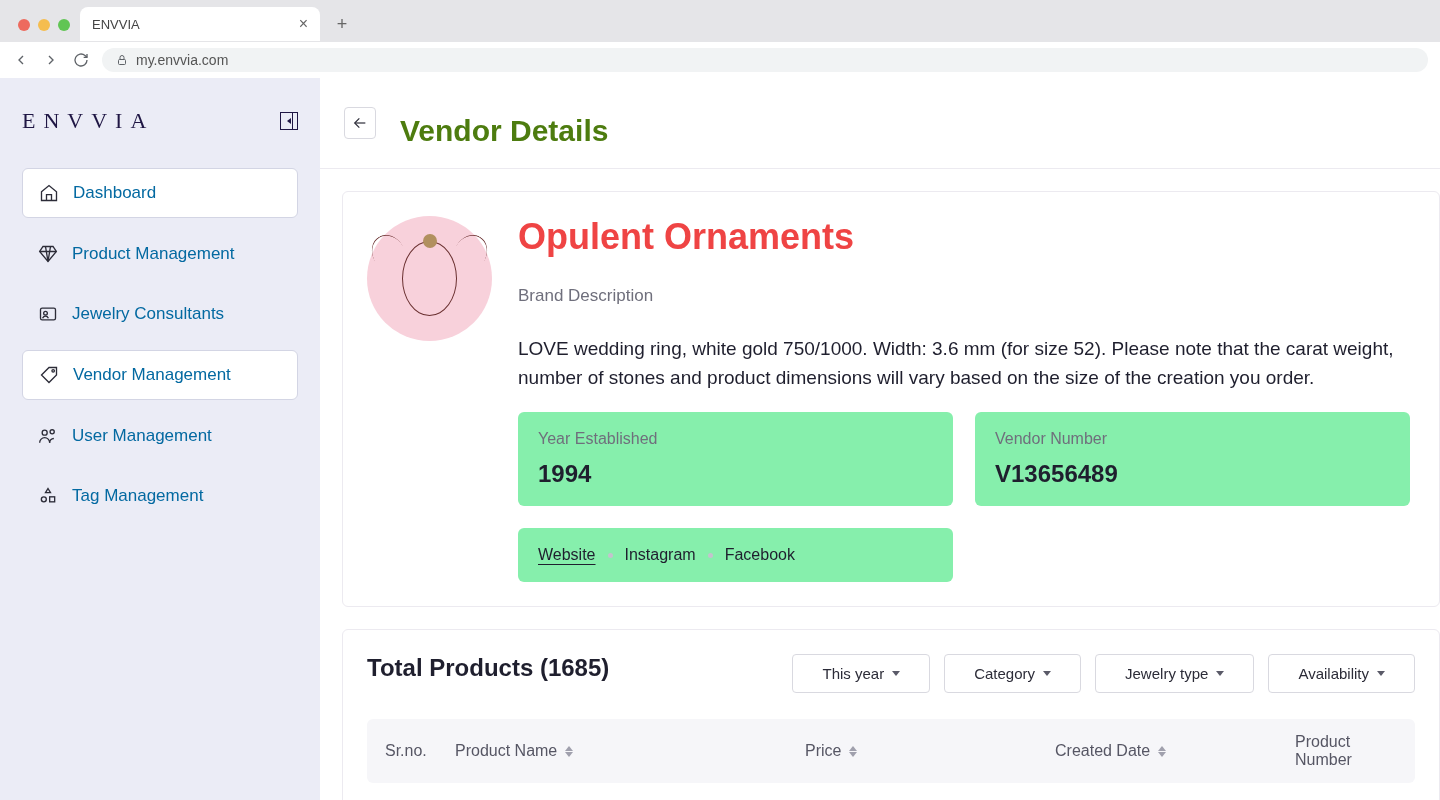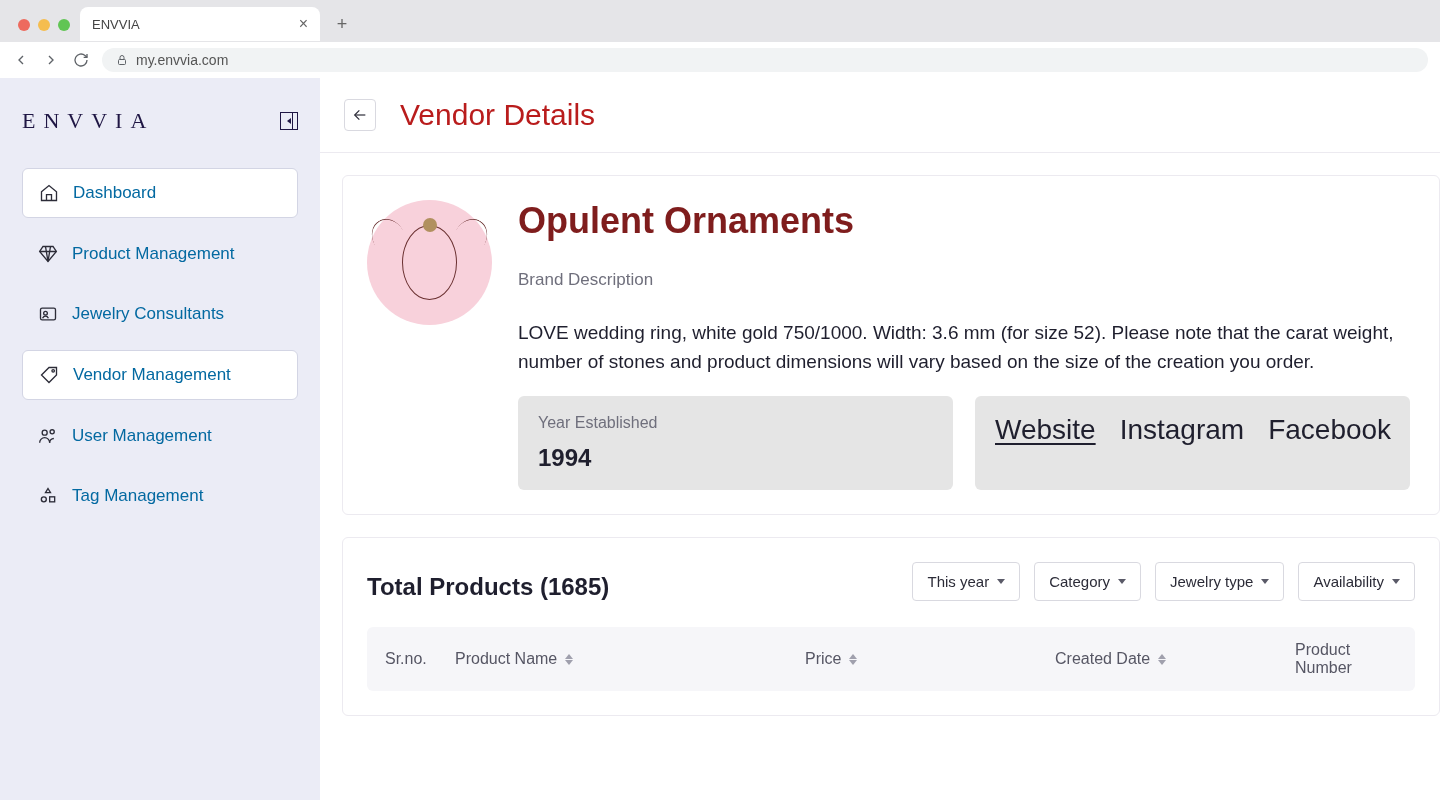--- a/index.html
+++ b/index.html
@@ -32,50 +32,50 @@
 .collapse-icon::before { content:""; position:absolute; right:4px; top:0; bottom:0; width:0; border-left:1.5px solid #1f1644; }
 .collapse-icon::after { content:""; position:absolute; right:6px; top:50%; width:0;height:0; border-top:3px solid transparent; border-bottom:3px solid transparent; border-right:4px solid #1f1644; transform:translateY(-50%); }
 .sidebar-item { display:flex; align-items:center; gap: 14px; padding: 14px 16px; border-radius: 6px; font-size: 17px; color:#0369a1; cursor:pointer; position: relative; }
 .sidebar-item.active { background:#fff; border:1px solid #d3d5e4; }
 .si-icon { width:20px; height:20px; display:flex; align-items:center; justify-content:center; color:#2c2c38; }
 
 
 .main { flex:1; overflow:auto; background:#fff; }
 .page-header { display:flex; align-items:center; gap:24px; padding: 20px 24px; border-bottom:1px solid #eceaf0; }
 .back-btn { width:32px; height:32px; border:1px solid #d9d9e0; border-radius:4px; display:flex; align-items:center; justify-content:center; cursor:pointer; }
-.page-title { font-size: 30px; font-weight: 400; color:#b91c1c; }
+.page-title { font-size: 30px; font-weight: 700; color:#4d7c0f;margin-top:16px; }
 
 .content-pad { padding: 22px 0 0 22px; }
 .card { border:1px solid #eceaf0; border-radius:6px; padding:24px; margin-bottom: 22px; }
 .vendor-top { display:flex; gap:26px; }
 .vendor-logo { width:125px; height:125px; border-radius:50%; background:#f8d1db; flex-shrink:0; position:relative; display:flex; align-items:center; justify-content:center; }
 .oval { width:55px; height:75px; border:1.5px solid #6a3030; border-radius:50%; position:relative; }
 .knot { position:absolute; top:-8px; left:50%; transform:translateX(-50%); width:14px;height:14px;border-radius:50%;background:#b1905f; }
 .swirl-l, .swirl-r { position:absolute; top:18px; width:32px; height:40px; border-top:1.5px solid #6a3030; border-radius: 50% 50% 0 0;}
 .swirl-l { left:6px; transform: rotate(-30deg);}
 .swirl-r { right:6px; transform: rotate(30deg) scaleX(-1);}
 
 .vendor-info { flex:1; min-width:0; }
-.vendor-name { font-size: 36px; font-weight:700; color:#7f1d1d; margin-bottom: 28px; }
+.vendor-name { font-size: 36px; font-weight:700; color:#ef4444; margin-bottom: 28px; }
 .label { color:#6f6f7c; font-size: 17px; margin-bottom: 29px; }
 .desc { font-size: 19px; color:#1f1f2e; line-height:1.5; margin-bottom: 20px; }
 
 .info-grid { display:grid; grid-template-columns: 435px 435px; gap: 22px; }
-.info-cell { background:#e5e5e5; border-radius:6px; padding: 18px 20px; }
+.info-cell { background:#86efac; border-radius:6px; padding: 18px 20px; }
 .info-label { color:#6f6f7c; font-size:16px; margin-bottom: 12px; }
 .info-value { font-size: 24px; font-weight:600; color:#1f1f2e; }
-.links { display:flex; align-items:center; gap:12px; font-size:28px; font-weight:500; color:#1f1f2e; }
+.links { display:flex; align-items:center; gap:12px; font-size:16px; font-weight:500; color:#1f1f2e; }
 .links a { color:#1f1f2e; text-decoration:none; }
 .links .primary { text-decoration: underline; text-underline-offset: 4px; }
 .dot { width:5px;height:5px;border-radius:50%;background:#c3c3cd; }
 
-.products-card-header { display:flex; align-items:flex-end; justify-content:space-between; margin-bottom:26px; }
+.products-card-header { display:flex; align-items:flex-start; justify-content:space-between; margin-bottom:26px; }
 .products-title { font-size:24px; font-weight:700; color:#1f1f2e; }
 .filters { display:flex; gap:14px; }
-.filter-btn { border:1px solid #d9d9e0; background:#fff; border-radius:4px; padding: 10px 14px; font-size:15px; color:#2c2c38; display:flex; align-items:center; gap:8px; cursor:pointer; }
+.filter-btn { border:1px solid #d9d9e0; background:#fff; border-radius:4px; padding: 10px 29px; font-size:15px; color:#2c2c38; display:flex; align-items:center; gap:8px; cursor:pointer; }
 .chev { width:0;height:0;border-left:4px solid transparent;border-right:4px solid transparent;border-top:5px solid #5a5a68; }
 
 .table { background:#f6f6f9; border-radius:6px; padding: 14px 18px; }
 .thead { display:flex; color:#565664; font-size:16px; }
 .th { display:flex; align-items:center; gap:8px; }
 .th-srno{width:70px;} .th-name{width:350px;} .th-price{width:250px;} .th-date{width:240px;} .th-pn{flex:1;}
 .sort { display:inline-flex; flex-direction:column; line-height:0; gap:1px; }
 .tri-up{width:0;height:0;border-left:4px solid transparent;border-right:4px solid transparent;border-bottom:5px solid #a0a0ad;}
 .tri-dn{width:0;height:0;border-left:4px solid transparent;border-right:4px solid transparent;border-top:5px solid #a0a0ad;}
 
@@ -221,20 +221,24 @@
           </div>
           <div class="vendor-info">
             <h2 class="vendor-name">Opulent Ornaments</h2>
             <div class="label">Brand Description</div>
             <p class="desc">LOVE wedding ring, white gold 750/1000. Width: 3.6 mm (for size 52). Please note that the carat weight, number of stones and product dimensions will vary based on the size of the creation you order.</p>
 
             <div class="info-grid">
               <div class="info-cell">
                 <div class="info-label">Year Established</div>
                 <div class="info-value">1994</div>
+              </div>
+              <div class="info-cell">
+                <div class="info-label">Vendor Number</div>
+                <div class="info-value">V13656489</div>
               </div>
               <div class="info-cell">
                 <div class="links">
                   <a href="#" class="primary">Website</a>
                   <span class="dot"></span>
                   <a href="#">Instagram</a>
                   <span class="dot"></span>
                   <a href="#">Facebook</a>
                 </div>
               </div>

